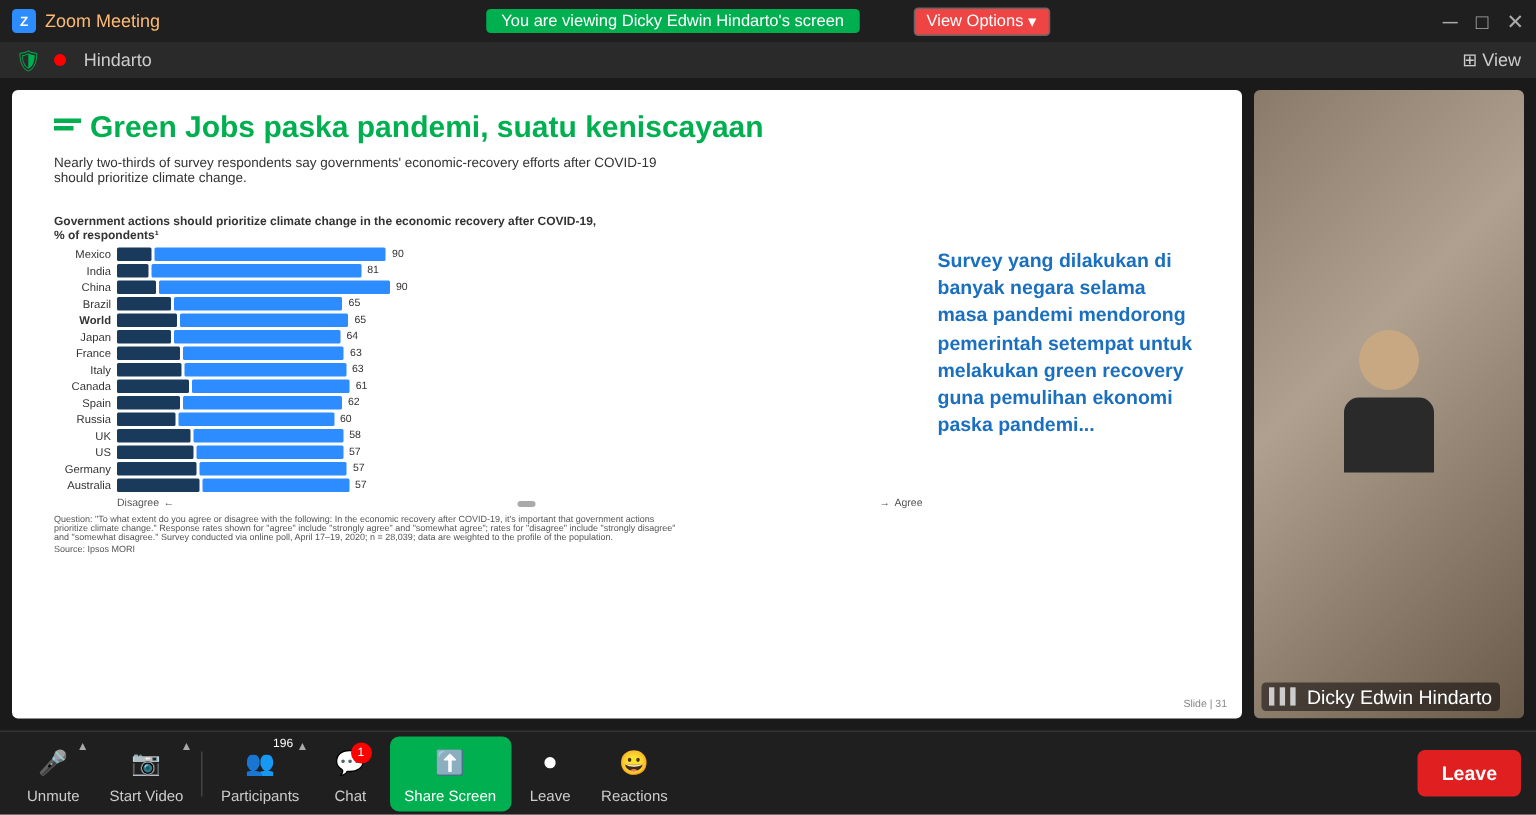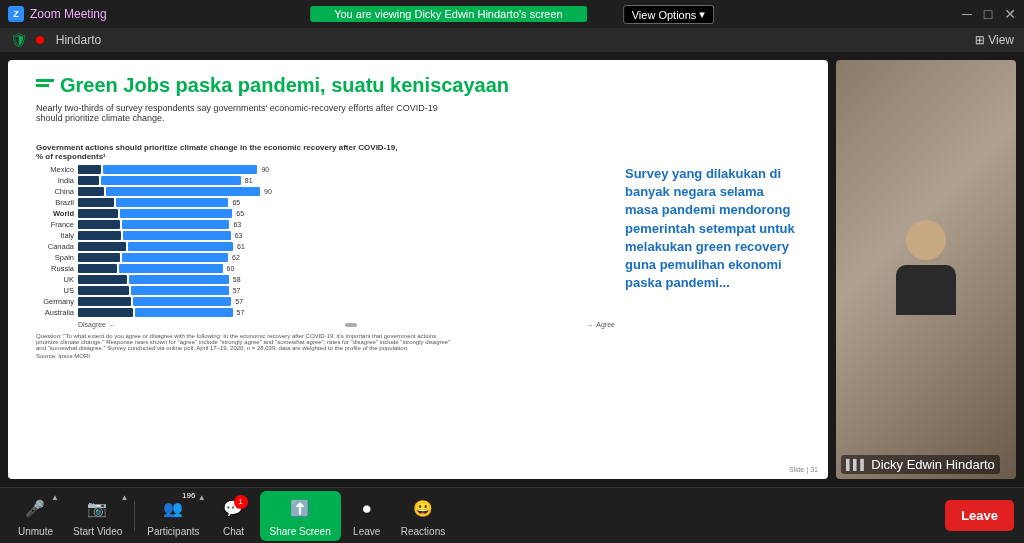--- a/index.html
+++ b/index.html
@@ -33,48 +33,48 @@
       background: #2d8cff;
       border-radius: 3px;
       display: flex;
       align-items: center;
       justify-content: center;
       font-size: 9px;
       color: white;
       font-weight: bold;
     }
     .title-text {
-      color: #f0abfc;
+      color: #fdba74;
       font-size: 12px;
     }
     .title-bar-center {
       position: absolute;
       left: 50%;
       transform: translateX(-50%);
       display: flex;
       align-items: center;
       gap: 8px;
     }
     .viewing-badge {
       background: #00b050;
       color: white;
       font-size: 11px;
-      padding: 2px 24px;
+      padding: 2px 10px;
       border-radius: 3px;
     }
     .view-options-btn {
-      background: #000000;
+      background: #ef4444;
       color: white;
       font-size: 11px;
       padding: 2px 8px;
       border-radius: 3px;
       cursor: pointer;
       border: 1px solid #666;
       display: flex;
-      align-items: flex-end;
+      align-items: center;
       gap: 3px;
       margin-left: 28px;
     }
     .title-bar-right {
       display: flex;
       align-items: center;
       gap: 12px;
     }
     .window-btn {
       color: #aaa;
@@ -522,20 +522,28 @@
             </div>
             <div class="chart-row">
               <div class="row-label bold">World</div>
               <div class="bar-container">
                 <div class="bar-dark" style="width: 40.3px;"></div>
                 <div class="bar-blue" style="width: 112px;"></div>
                 <div class="bar-num">65</div>
               </div>
             </div>
             <div class="chart-row">
+              <div class="row-label">Japan</div>
+              <div class="bar-container">
+                <div class="bar-dark" style="width: 36.4px;"></div>
+                <div class="bar-blue" style="width: 110.6px;"></div>
+                <div class="bar-num">64</div>
+              </div>
+            </div>
+            <div class="chart-row">
               <div class="row-label">France</div>
               <div class="bar-container">
                 <div class="bar-dark" style="width: 41.6px;"></div>
                 <div class="bar-blue" style="width: 107.8px;"></div>
                 <div class="bar-num">63</div>
               </div>
             </div>
             <div class="chart-row">
               <div class="row-label">Italy</div>
               <div class="bar-container">

